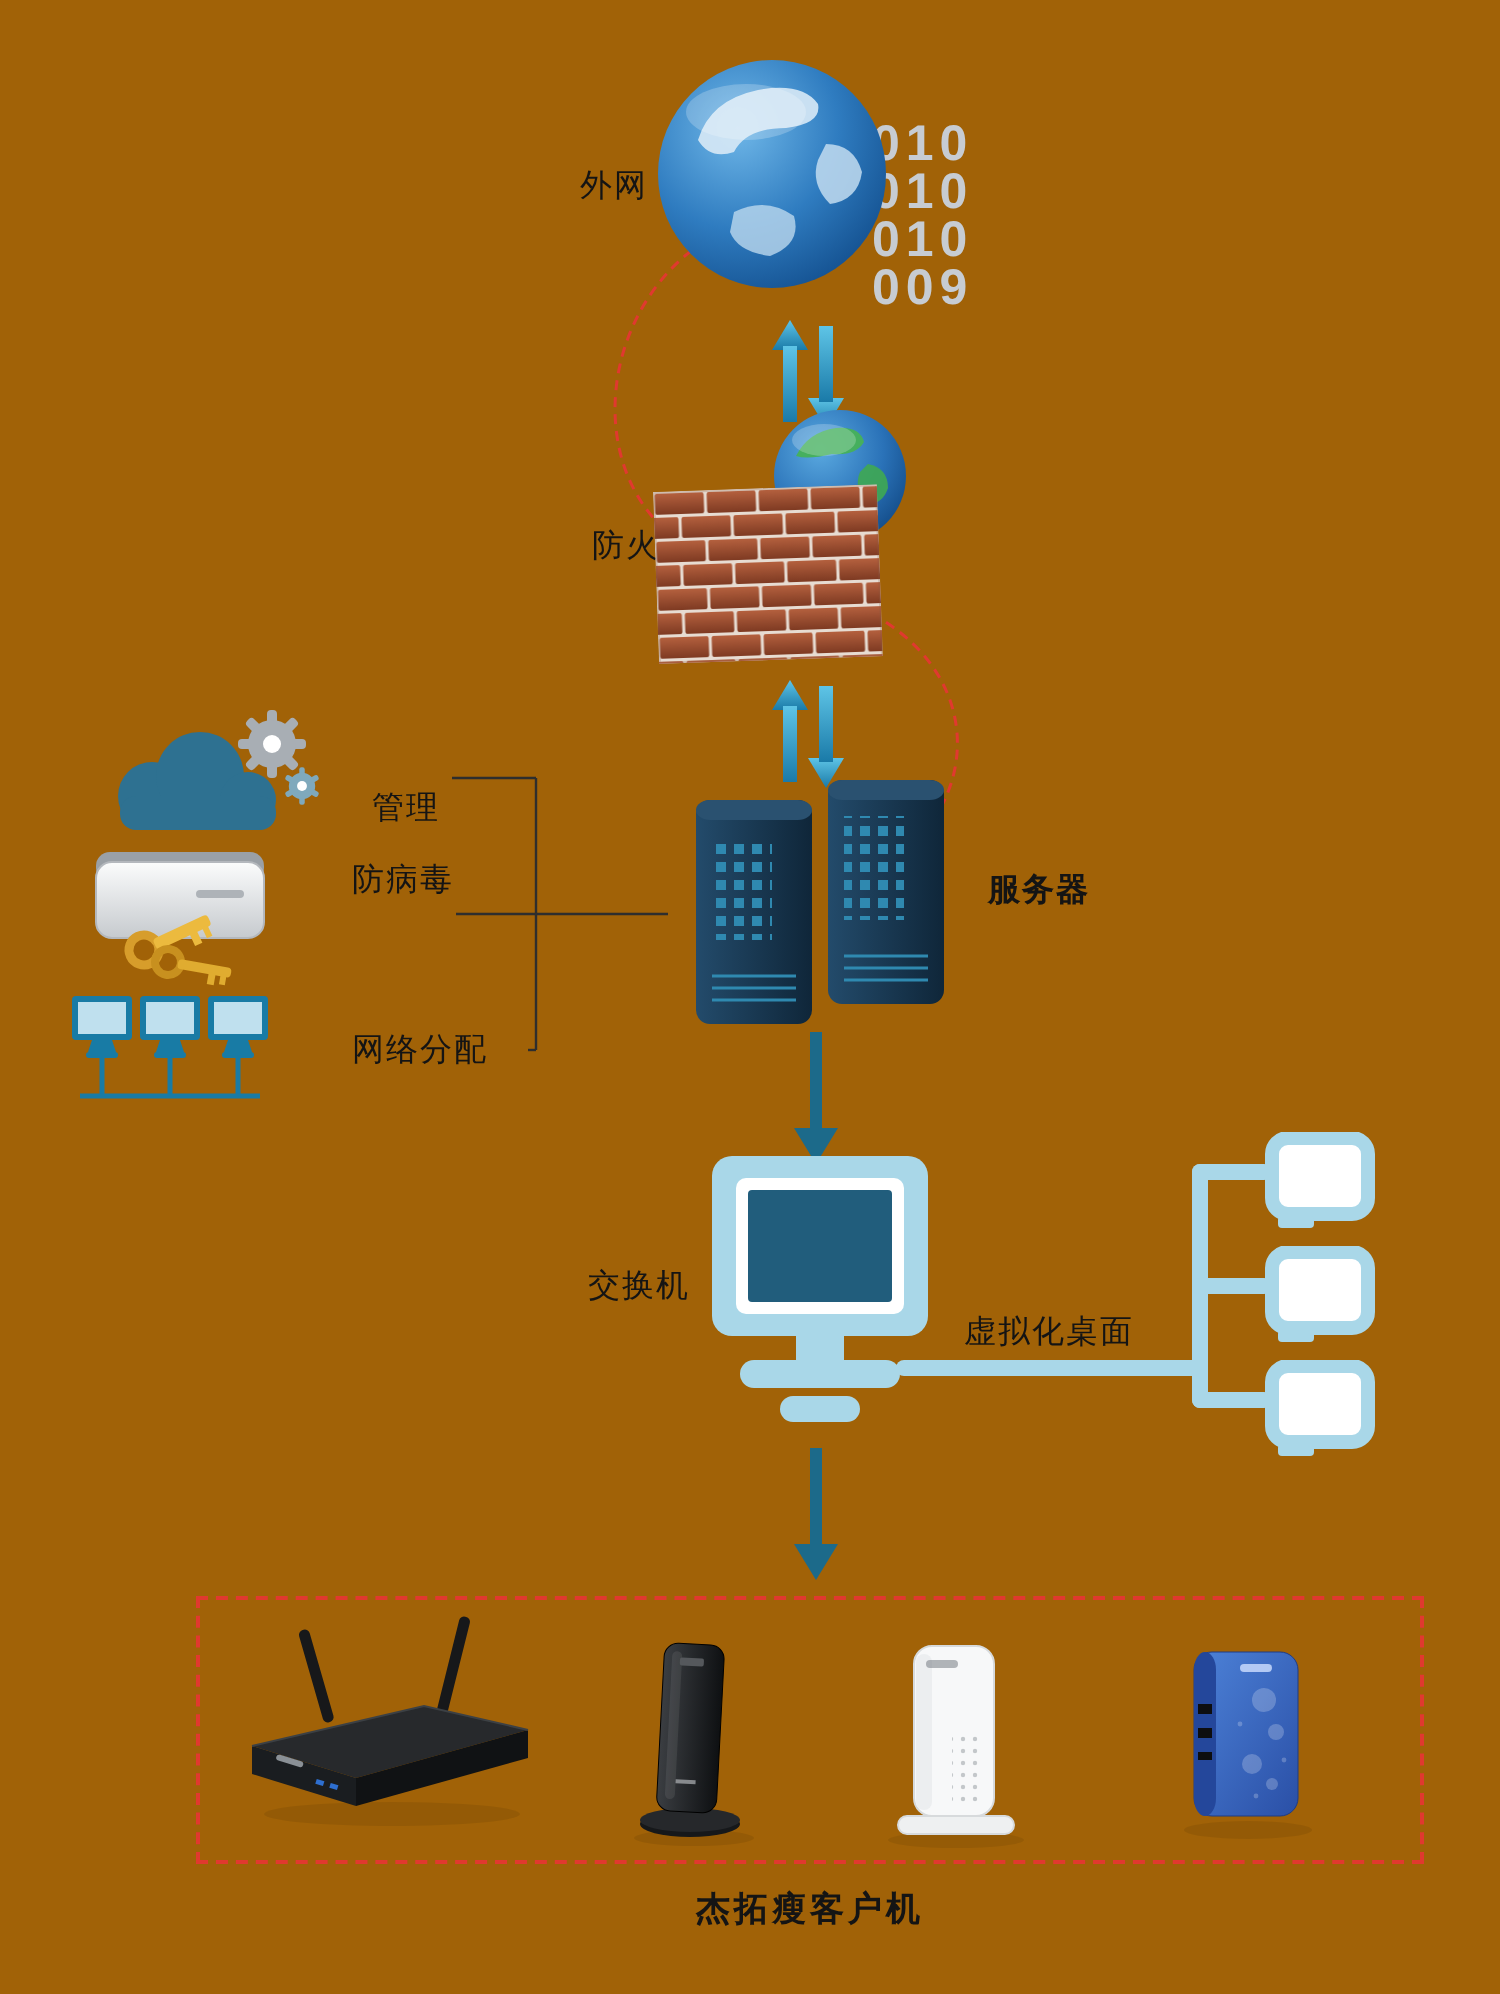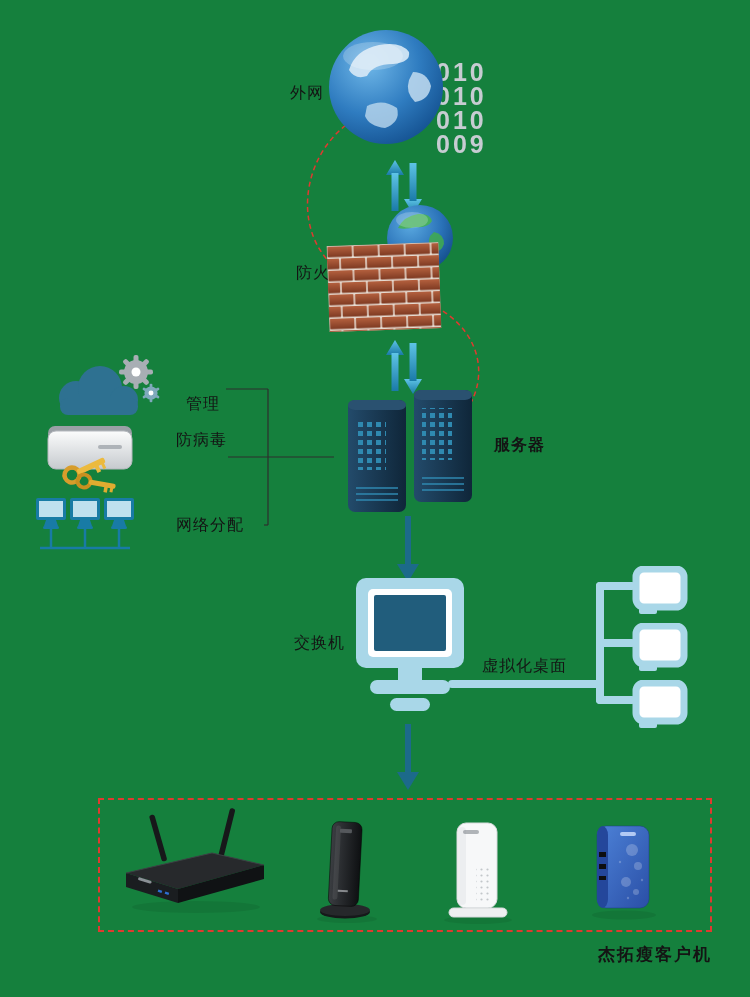--- a/index.html
+++ b/index.html
@@ -1,20 +1,20 @@
 <!DOCTYPE html>
 <html><head>
 <meta charset="utf-8">
 <style>
   * { margin:0; padding:0; box-sizing:border-box; }
   body { background:#ffffff; font-family:"Liberation Sans", sans-serif; }
-  .stage { position:relative; width:750px; height:997px; background:#15803d; overflow:hidden; }
+  .stage { position:relative; width:750px; height:997px; background:#a16207; overflow:hidden; }
   .icon { position:absolute; }
   .label { position:absolute; font-size:16px; color:#141414; letter-spacing:1px; white-space:nowrap; }
-  .caption { position:absolute; font-size:17px; font-weight:bold; color:#141414; letter-spacing:2px; text-align:right; }
+  .caption { position:absolute; font-size:17px; font-weight:bold; color:#141414; letter-spacing:2px; text-align:center; }
   .binary { position:absolute; font-weight:bold; font-size:25px; line-height:24px; color:#c7ccd2; letter-spacing:3px; z-index:0; }
   .binary span { display:block; }
   .dashed-box { position:absolute; border:2px dashed #e0392f; }
   .z1 { z-index:1; } .z2 { z-index:2; }
   .wall-tilt { transform:rotate(-2deg); }
 </style>
 </head>
 <body>
 
 <div class="stage">

